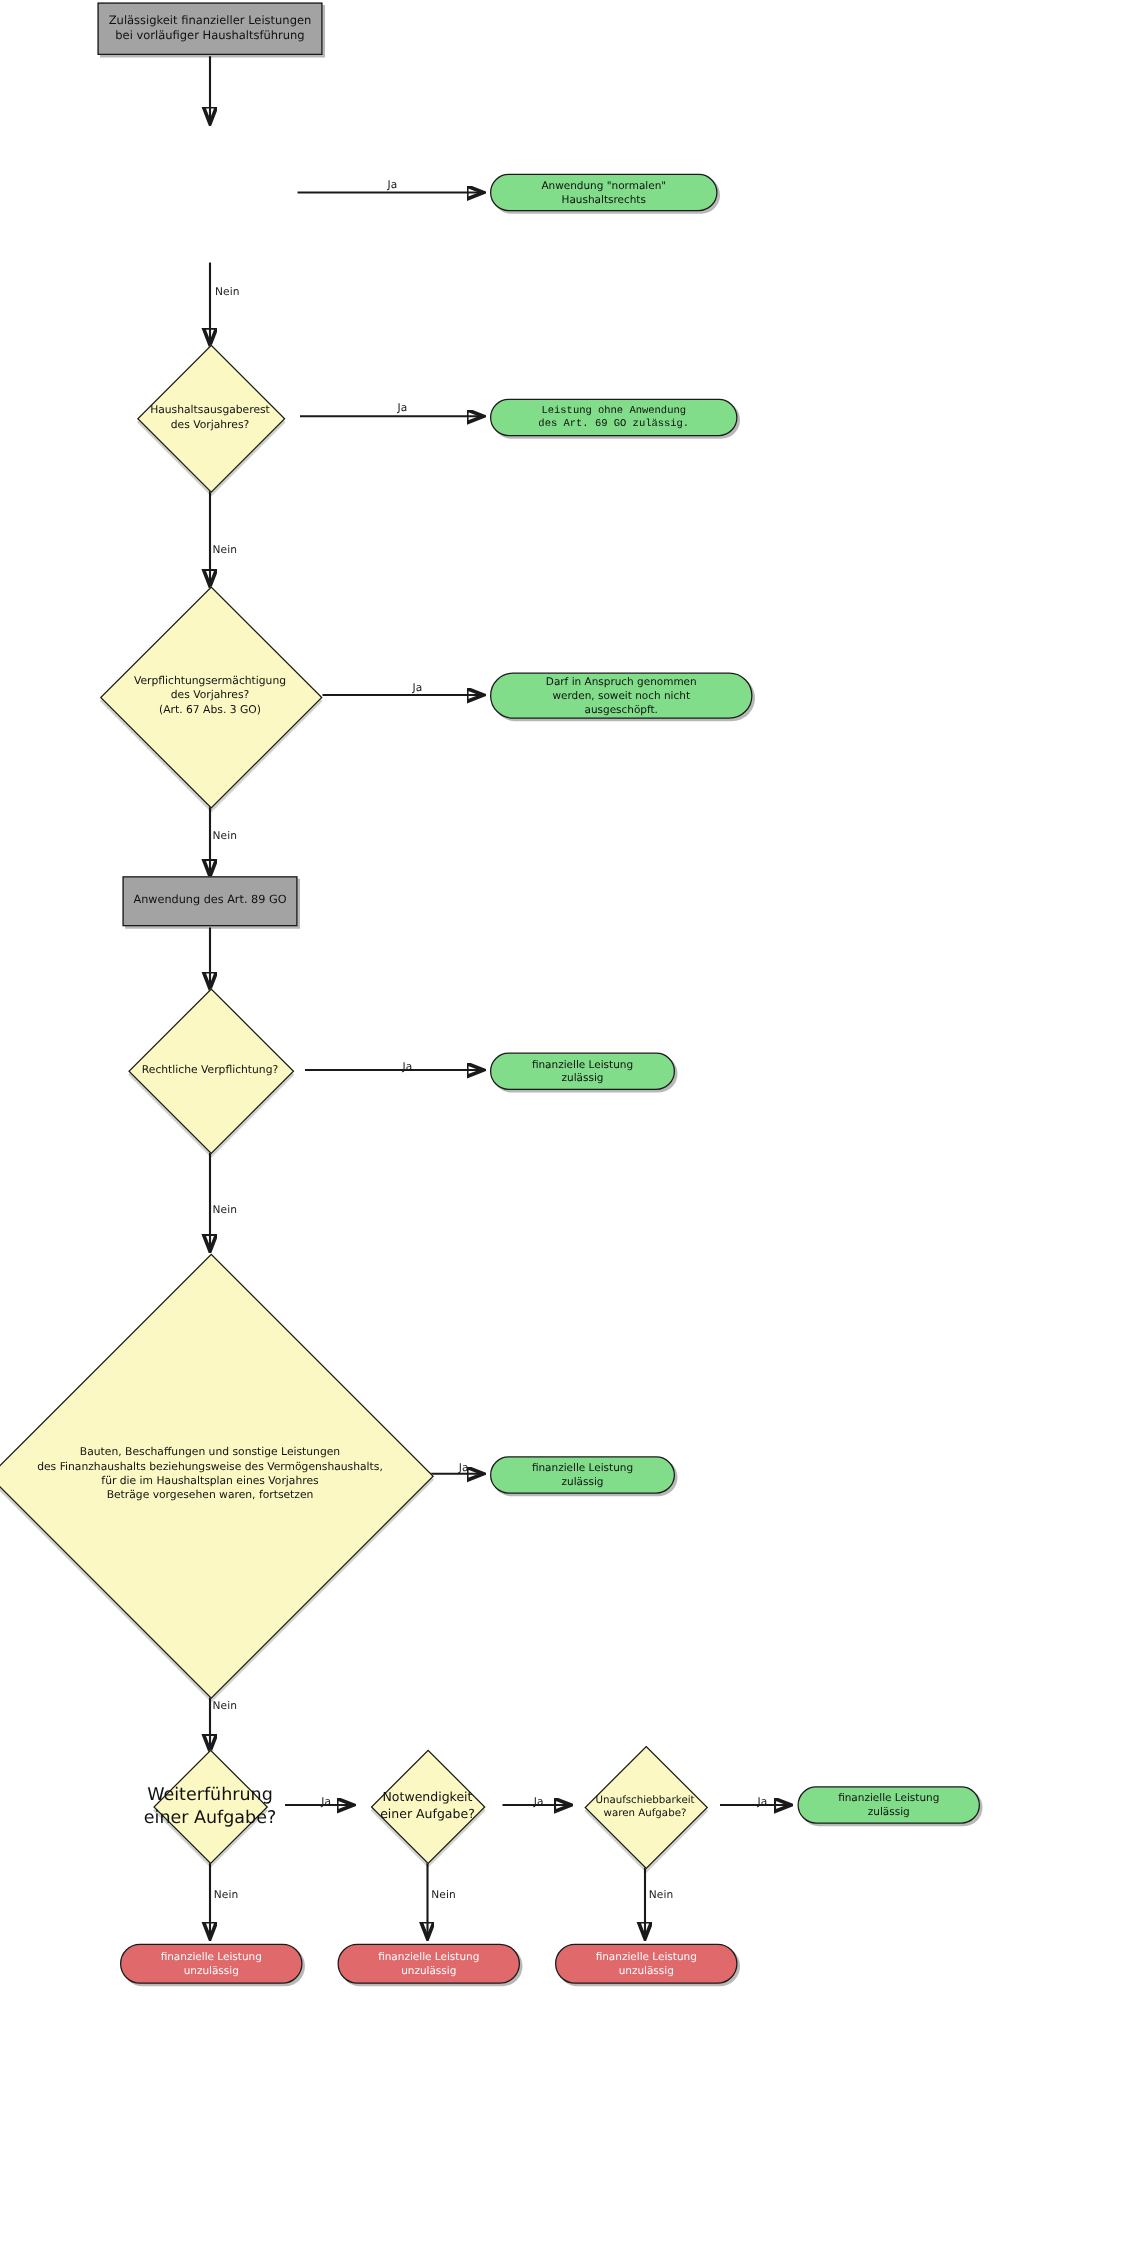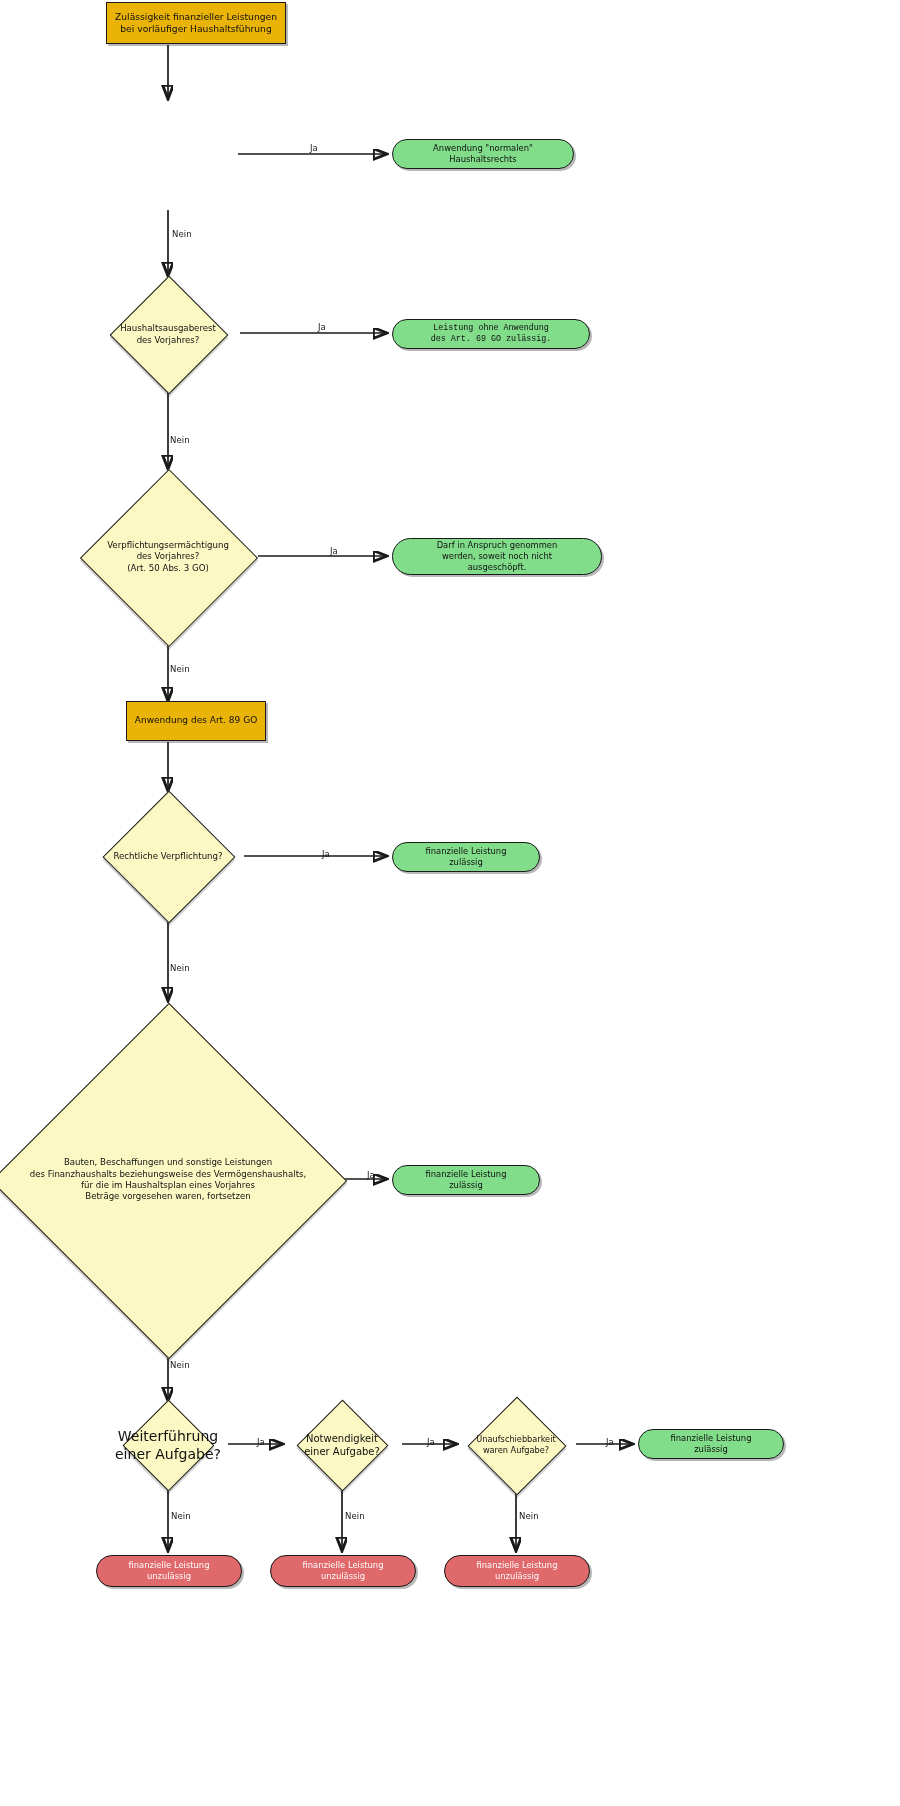--- a/index.html
+++ b/index.html
@@ -27,24 +27,23 @@
     align-items: center;
     justify-content: center;
     text-align: center;
     color: #111111;
     line-height: 1.32;
     white-space: pre-line;
   }
 
   
   .rect {
-    background: #eab308;
+    background: #a3a3a3;
     border: 1.6px solid #1a1a1a;
     box-shadow: 2px 2px 0 rgba(0,0,0,0.28);
-    margin-left: 28px;
   }
 
   
   .stadium {
     border: 1.8px solid #1a1a1a;
     border-radius: 999px;
     box-shadow: 2px 2px 0 rgba(0,0,0,0.28);
   }
   .stadium.green { background: #81dd8a; }
   .stadium.red   { background: #e0696c; color: #fdfdfd; }
@@ -161,21 +160,21 @@
 
   <div class="node stadium green" style="left:392px; top:319px; width:198px; height:30px; font-size:8.4px;font-family:Liberation Mono, monospace;">
     <span>Leistung ohne Anwendung
 des Art. 69 GO zulässig.</span>
   </div>
 
   <div class="node diamond" style="left:78px; top:469px; width:180px; height:176px; font-size:8.6px;">
     <div class="dia-shape" style="width:124px; height:124px; left:28px; top:26px;"></div>
     <div class="dia-label">Verpflichtungsermächtigung
 des Vorjahres?
-(Art. 50 Abs. 3 GO)</div>
+(Art. 67 Abs. 3 GO)</div>
   </div>
 
   <div class="node stadium green" style="left:392px; top:538px; width:210px; height:37px; font-size:8.4px;">
     <span>Darf in Anspruch genommen
 werden, soweit noch nicht
 ausgeschöpft.</span>
   </div>
 
   <div class="node rect" style="left:98px; top:701px; width:140px; height:40px; font-size:9px;">
     <span>Anwendung des Art. 89 GO</span>

